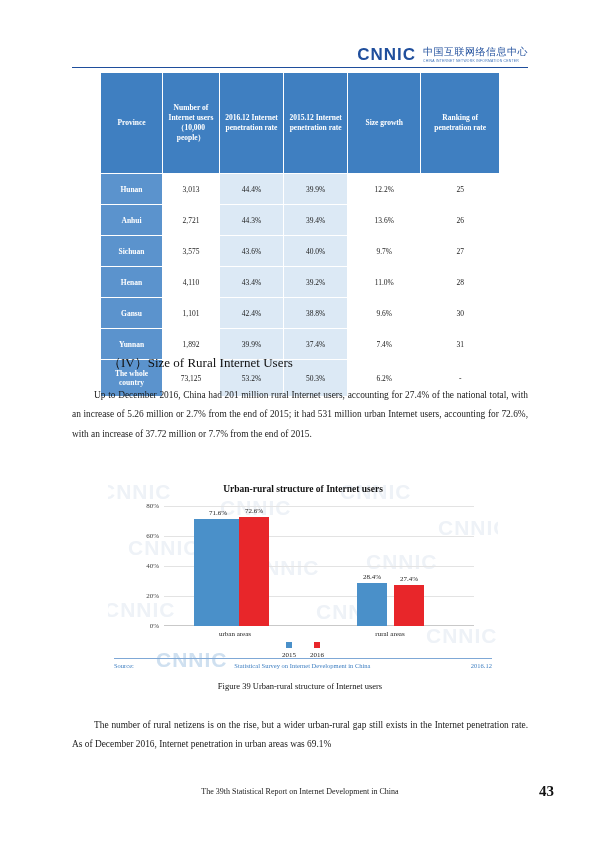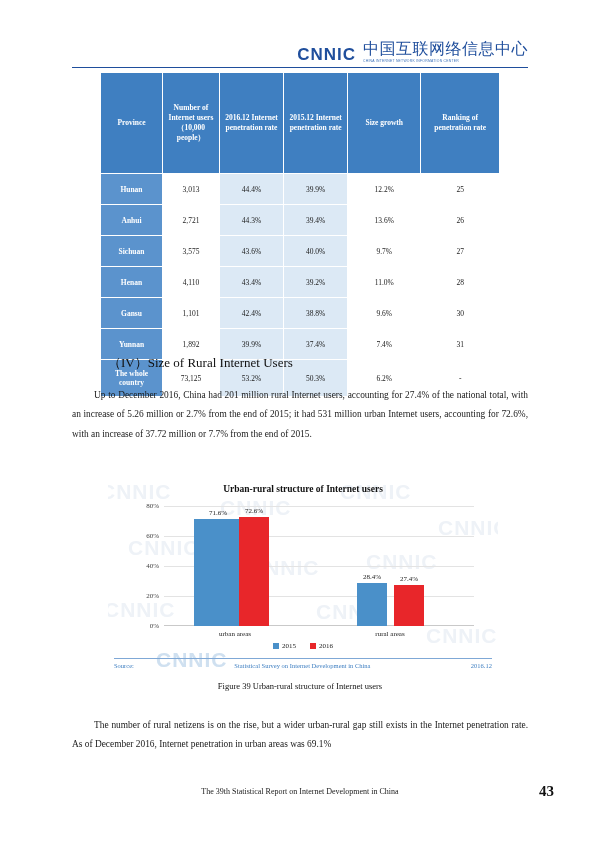--- a/index.html
+++ b/index.html
@@ -46,21 +46,21 @@
   .cnnic-mark {
     font-family: "Liberation Sans", sans-serif;
     font-weight: bold;
     font-size: 17px;
     letter-spacing: 1px;
     color: #1f4e9c;
     line-height: 1;
   }
   .cnnic-cn {
     color: #1f4e9c;
-    font-size: 16px;
+    font-size: 10px;
     line-height: 1;
     font-family: Liberation Serif, serif;
     letter-spacing: 0.5px;
   }
   .cnnic-en {
     color: #3a6fb8;
     font-size: 3.4px;
     letter-spacing: 0.25px;
     font-family: "Liberation Sans", sans-serif;
     margin-top: 2px;
@@ -231,21 +231,21 @@
     top: 164px;
     left: 0;
     width: 100%;
     display: flex;
     justify-content: center;
     gap: 14px;
     font-size: 7px;
     color: #222;
     font-family: "Liberation Serif", serif;
   }
-  .legend-item { display: flex; align-items: center; gap: 3px; }
+  .legend-item { display: flex; align-items: center; gap: 3px; flex-direction: column; }
   .swatch { width: 6px; height: 6px; display: inline-block; }
   .chart-foot {
     position: absolute;
     top: 180px;
     left: 6px;
     right: 6px;
     border-top: 1px solid #7fa8d6;
     padding-top: 3px;
     display: flex;
     justify-content: space-between;

